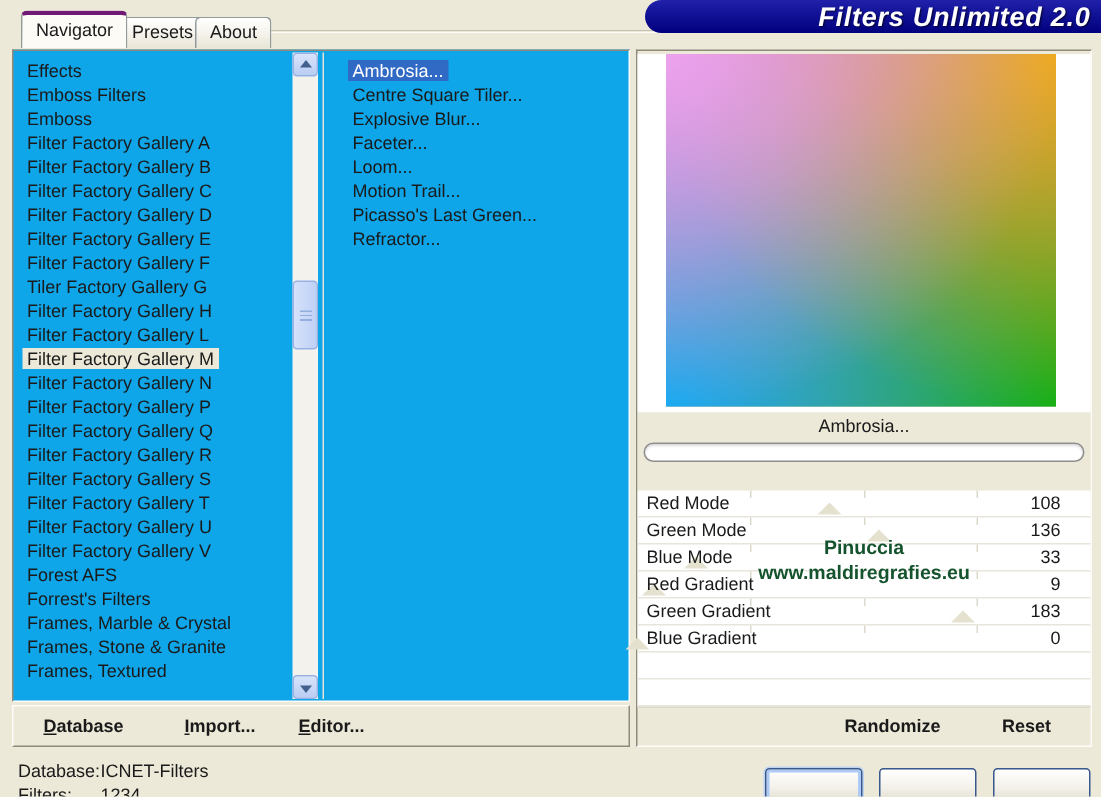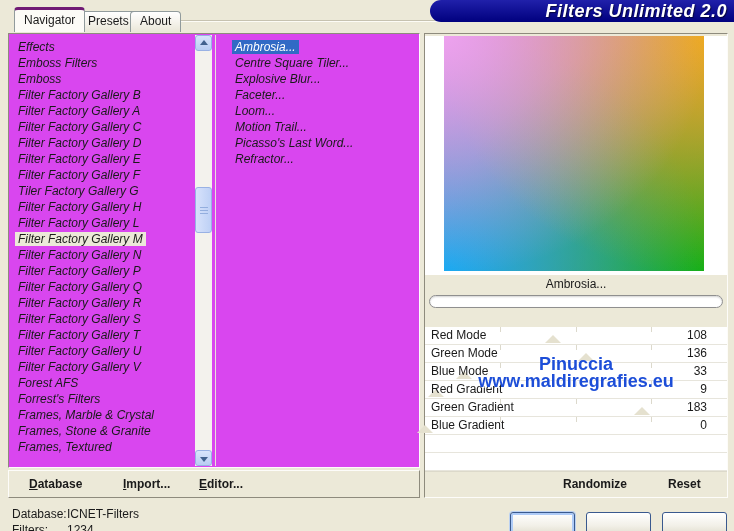--- a/index.html
+++ b/index.html
@@ -23,21 +23,21 @@
     background:linear-gradient(#ffffff,#f4f2ea 55%,#e9e6d7);
     border:1px solid #919b9c; border-bottom:none; border-radius:4px 4px 0 0;
     padding:0 9px; line-height:19px; cursor:default; }
   .tabs .tab.selected { top:7px; height:25px; z-index:3; background:#fcfbf6;
     border-top:3px solid #701a75; line-height:21px; }
   .tabs div.tab:nth-of-type(1){ left:14px; }
   .tabs div.tab:nth-of-type(2){ left:78px; }
   .tabs div.tab:nth-of-type(3){ left:130px; }
   
   .lists-panel { position:absolute; left:8px; top:33px; width:412px; height:435px;
-    background:#d946ef; border:1px solid; border-color:#8e8b7d #fdfcf9 #fdfcf9 #8e8b7d;font-style:italic; }
+    background:#0ea5e9; border:1px solid; border-color:#8e8b7d #fdfcf9 #fdfcf9 #8e8b7d; }
   .cat-list { position:absolute; left:1px; top:1px; bottom:1px; width:184px;
     padding-top:4px; overflow:hidden; }
   .list-row { height:16px; line-height:16px; white-space:nowrap; padding-left:5px; }
   .list-row span { padding:0 3px; }
   .cat-list .list-row.selected span { background:#ece9d8; }
   .filter-list { position:absolute; left:207px; right:1px; top:1px; bottom:1px;
     padding:4px 0 0 11px; overflow:hidden; }
   .filter-list .list-row.selected span { background:#316ac5; color:#fff; }
   .list-divider { position:absolute; left:206px; top:1px; bottom:1px; width:1px; background:#e7e4d8; }
   
@@ -73,21 +73,21 @@
   .tri { position:absolute; bottom:1px; width:0; height:0;
     border-left:8px solid transparent; border-right:8px solid transparent;
     border-bottom:8px solid #e5e1cf; }
   .params-filler { height:36px; background:#fff;
     background-image:linear-gradient(#e7e5dc,#e7e5dc),linear-gradient(#e7e5dc,#e7e5dc);
     background-size:100% 1px; background-repeat:no-repeat; background-position:0 17px,0 35px; }
   .panel-footer { position:relative; height:30px; border-top:1px solid #dcd9ca; }
   .panel-footer span { position:absolute; top:5px; font-weight:bold; cursor:default; }
   .randomize { left:138px; } .reset { left:243px; }
   .watermark { position:absolute; top:322px; left:0; right:0; text-align:center;
-    pointer-events:none; z-index:4; color:#1d4ed8; font-weight:bold; font-size:18px;
+    pointer-events:none; z-index:4; color:#14532d; font-weight:bold; font-size:13px;
     text-shadow:1px 1px 0 rgba(255,255,255,.95); line-height:17px; }
   
   .lib-bar { position:absolute; left:8px; top:470px; width:412px; height:28px;
     background:#ece9d8; border:1px solid; border-color:#fdfcf9 #8e8b7d #8e8b7d #fdfcf9; }
   .lib-btn { position:absolute; top:0; height:26px; line-height:26px; font-weight:bold; cursor:default; }
   span.lib-btn:nth-of-type(1){ left:20px; }
   span.lib-btn:nth-of-type(2){ left:114px; }
   span.lib-btn:nth-of-type(3){ left:190px; }
   span.lib-btn:nth-of-type(4){ left:289px; }
   .mn { text-decoration:underline; }
@@ -135,24 +135,24 @@
     <div class="list-row">
           <span>Effects</span>
         </div>
         <div class="list-row">
           <span>Emboss Filters</span>
         </div>
         <div class="list-row">
           <span>Emboss</span>
         </div>
         <div class="list-row">
+          <span>Filter Factory Gallery A</span>
+        </div>
+        <div class="list-row">
           <span>Filter Factory Gallery B</span>
-        </div>
-        <div class="list-row">
-          <span>Filter Factory Gallery A</span>
         </div>
         <div class="list-row">
           <span>Filter Factory Gallery C</span>
         </div>
         <div class="list-row">
           <span>Filter Factory Gallery D</span>
         </div>
         <div class="list-row">
           <span>Filter Factory Gallery E</span>
         </div>
@@ -240,21 +240,21 @@
         <div class="list-row">
           <span>Faceter...</span>
         </div>
         <div class="list-row">
           <span>Loom...</span>
         </div>
         <div class="list-row">
           <span>Motion Trail...</span>
         </div>
         <div class="list-row">
-          <span>Picasso's Last Word...</span>
+          <span>Picasso's Last Green...</span>
         </div>
         <div class="list-row">
           <span>Refractor...</span>
         </div>
       </div>
   </div>
 
   <div class="right-panel">
     <div class="preview-wrap">
       <div class="preview-gradient" style="background: radial-gradient(at 0% 0%, rgb(237, 162, 238), rgba(255, 255, 255, 0) 72%), radial-gradient(at 100% 0%, rgb(237, 170, 30), rgba(255, 255, 255, 0) 72%), radial-gradient(at 0% 100%, rgb(22, 170, 242), rgba(255, 255, 255, 0) 72%), radial-gradient(at 100% 100%, rgb(18, 176, 18), rgba(255, 255, 255, 0) 72%), linear-gradient(135deg, rgb(183, 126, 194), rgb(111, 143, 63));"></div>

